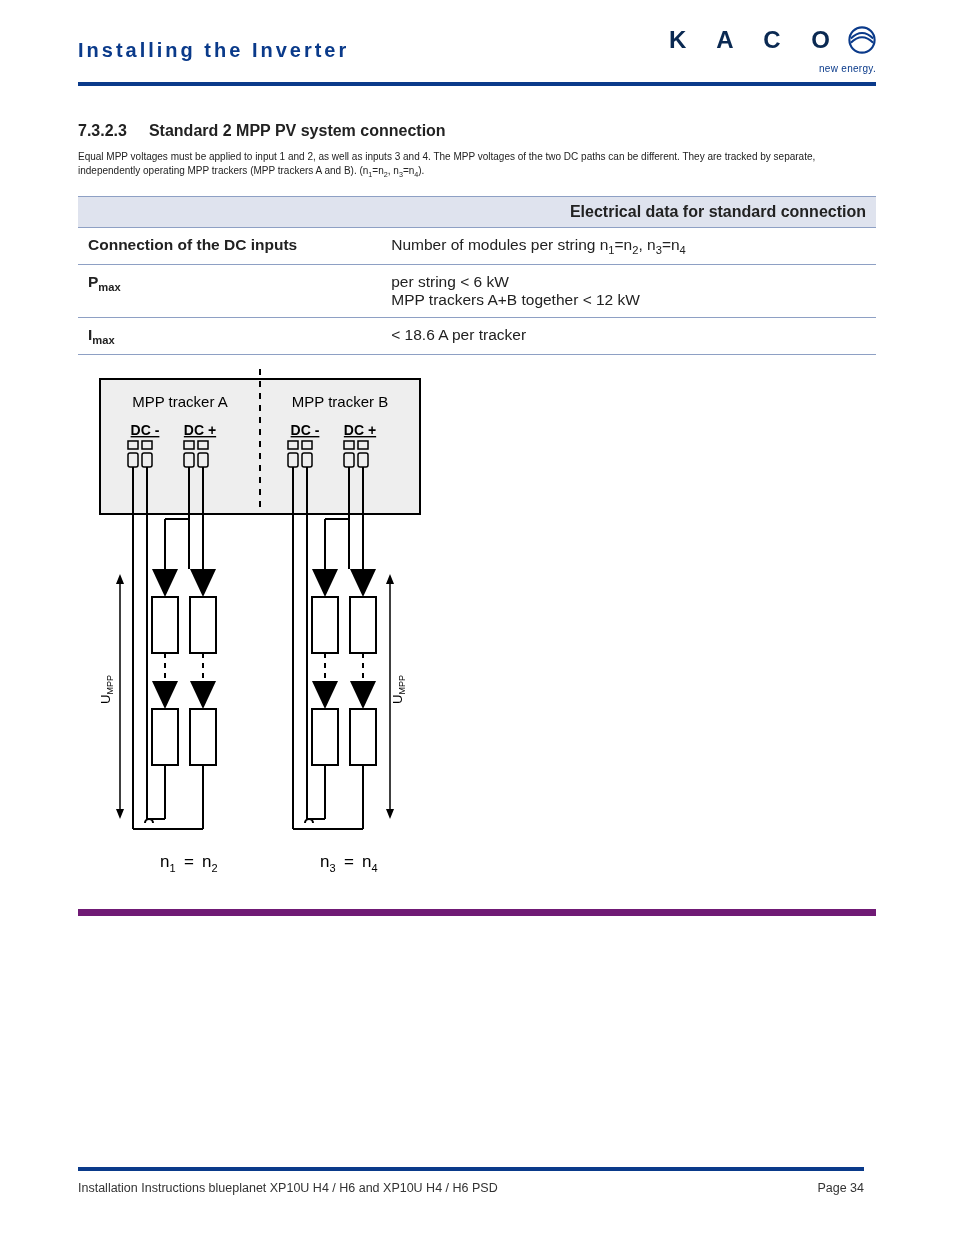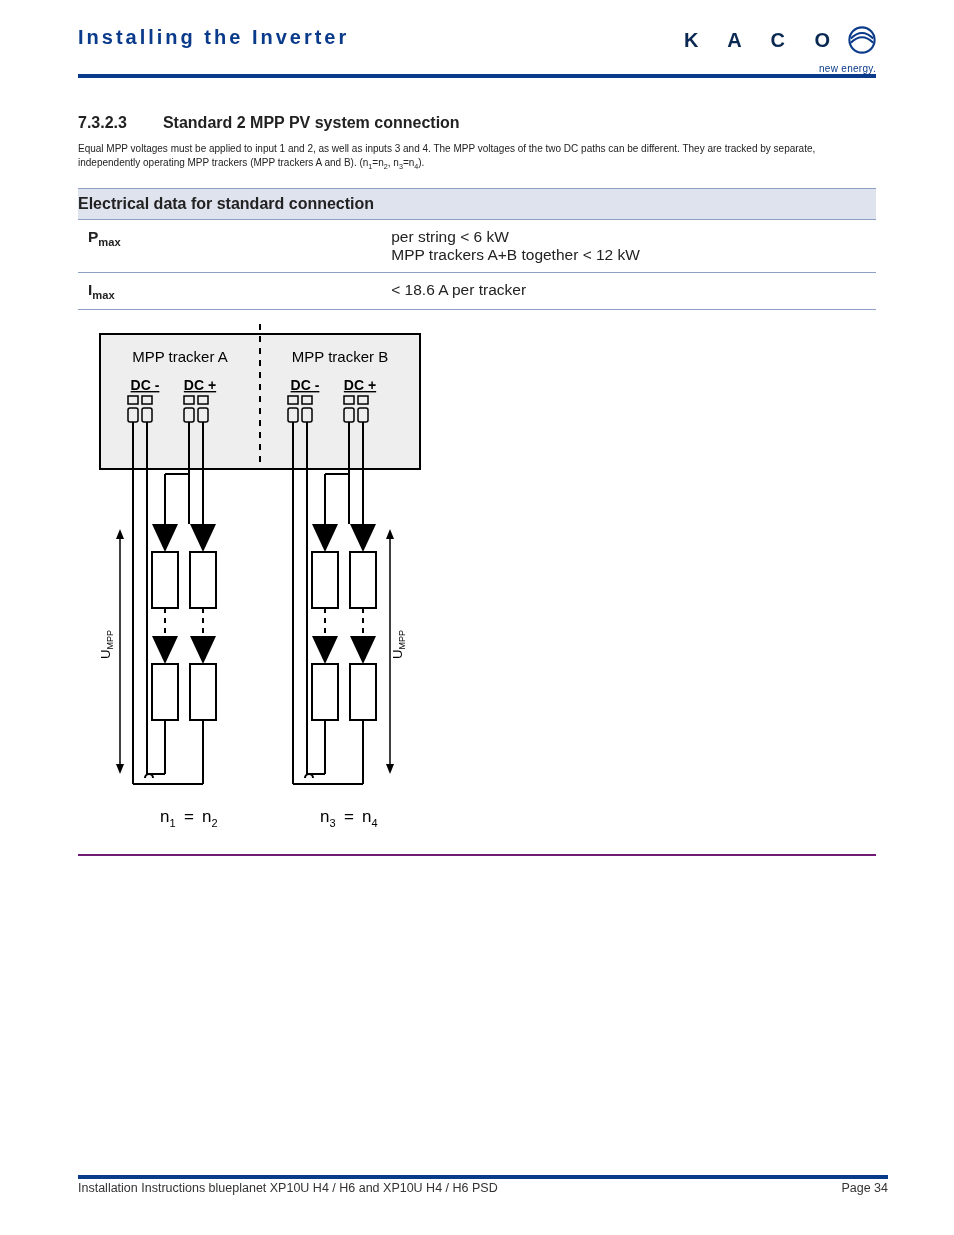--- a/index.html
+++ b/index.html
@@ -1,34 +1,34 @@
 <!DOCTYPE html>
 <html><head>
 <meta charset="utf-8">
 <style>
   * { box-sizing: border-box; margin: 0; padding: 0; }
   html, body { width: 954px; background: #fff; font-family: "Segoe UI", "Helvetica Neue", Arial, sans-serif; color: #222; }
   .page { width: 954px; min-height: 1235px; padding: 26px 78px 40px 78px; position: relative; }
-  .hdr { display: flex; justify-content: space-between; align-items: flex-start; border-bottom: 4px solid #0a3a8a; padding-bottom: 0; margin-bottom: 36px; }
+  .hdr { display: flex; justify-content: space-between; align-items: center; border-bottom: 4px solid #0a3a8a; padding-bottom: 8px; margin-bottom: 36px; }
   .hdr-title { color: #0a3a8a; font-weight: 700; font-size: 20px; letter-spacing: 3px; }
   .logo-wrap { text-align: right; }
-  .logo-text { font-family: Arial, sans-serif; font-weight: 900; font-size: 20px; letter-spacing: 12px; color: #0a2952; display: inline-flex; align-items: center; gap: 6px; }
+  .logo-text { font-family: Arial, sans-serif; font-weight: 900; font-size: 24px; letter-spacing: 12px; color: #0a2952; display: inline-flex; align-items: center; gap: 6px; }
   .logo-sub { color: #0a3a8a; font-size: 10px; letter-spacing: 0.3px; margin-top: 9px; }
   .swoosh { display: inline-block; width: 28px; height: 28px; }
-  .sec-heading { display: flex; gap: 36px; font-weight: 700; font-size: 16px; margin-bottom: 10px; }
+  .sec-heading { display: flex; gap: 22px; font-weight: 700; font-size: 16px; margin-bottom: 10px; }
   .body-text { font-size: 10px; line-height: 1.4; margin-bottom: 16px; }
   sub { font-size: 0.72em; }
   .tbl { width: 100%; border-collapse: collapse; margin-bottom: 14px; }
-  .tbl th { background: #dfe3ee; text-align: left; font-size: 16px; font-weight: 700; padding: 6px 0; border-top: 1px solid #8ea0c4; border-bottom: 1px solid #8ea0c4; }
+  .tbl th { background: #dfe3ee; text-align: right; font-size: 16px; font-weight: 700; padding: 6px 10px; border-top: 1px solid #8ea0c4; border-bottom: 1px solid #8ea0c4; }
   .tbl td { font-size: 15.5px; padding: 8px 10px; border-bottom: 1px solid #8ea0c4; vertical-align: top; }
   .tbl td.l { font-weight: 700; width: 38%; }
-  .figure-area { border-bottom: 2px solid #701a75; padding-bottom: 6px; margin-bottom: 20px; }
+  .figure-area { border-bottom: 7px solid #701a75; padding-bottom: 16px; margin-bottom: 20px; }
   .figure-caption { font-style: italic; font-size: 15px; margin-top: 12px; margin-left: 24px; }
   .diagram { margin: 10px 0 0 12px; }
-  .ftr { position: absolute; left: 78px; right: 66px; bottom: 40px; border-top: 4px solid #0a3a8a; padding-top: 2px; display: flex; justify-content: space-between; font-size: 12.5px; color: #333; gap: 16px; }
+  .ftr { position: absolute; left: 78px; right: 90px; bottom: 40px; border-top: 4px solid #0a3a8a; padding-top: 10px; display: flex; justify-content: space-between; font-size: 12.5px; color: #333; gap: 16px; }
   
   .svg-text { font-family: "Segoe UI", Arial, sans-serif; }
 </style>
 </head>
 <body>
 
 <div class="page">
 
   <div class="hdr">
     <div class="hdr-title">Installing the Inverter</div>
@@ -55,20 +55,26 @@
   <p class="body-text">
     <span>Equal MPP voltages must be applied to input 1 and 2, as well as inputs 3 and 4. The MPP voltages of the two DC paths can be different. They are tracked by separate, independently operating MPP trackers (MPP trackers A and B). (n</span><sub>1</sub><span>=n</span><sub>2</sub><span>, n</span><sub>3</sub><span>=n</span><sub>4</sub><span>).</span>
   </p>
 
   <table class="tbl">
     <tbody>
         <tr>
           <th colspan="2">Electrical data for standard connection</th>
         </tr>
     <tr>
+      <td class="l">Connection of the DC inputs</td>
+      <td>
+        <span>Number of modules per string n</span><sub>1</sub><span>=n</span><sub>2</sub><span>, n</span><sub>3</sub><span>=n</span><sub>4</sub>
+      </td>
+    </tr>
+    <tr>
       <td class="l"><span>P</span><sub>max</sub></td>
       <td>
         <div>per string &lt; 6 kW</div>
         <div>MPP trackers A+B together &lt; 12 kW</div>
       </td>
     </tr>
     <tr>
       <td class="l"><span>I</span><sub>max</sub></td>
       <td>&lt; 18.6 A per tracker</td>
     </tr>

